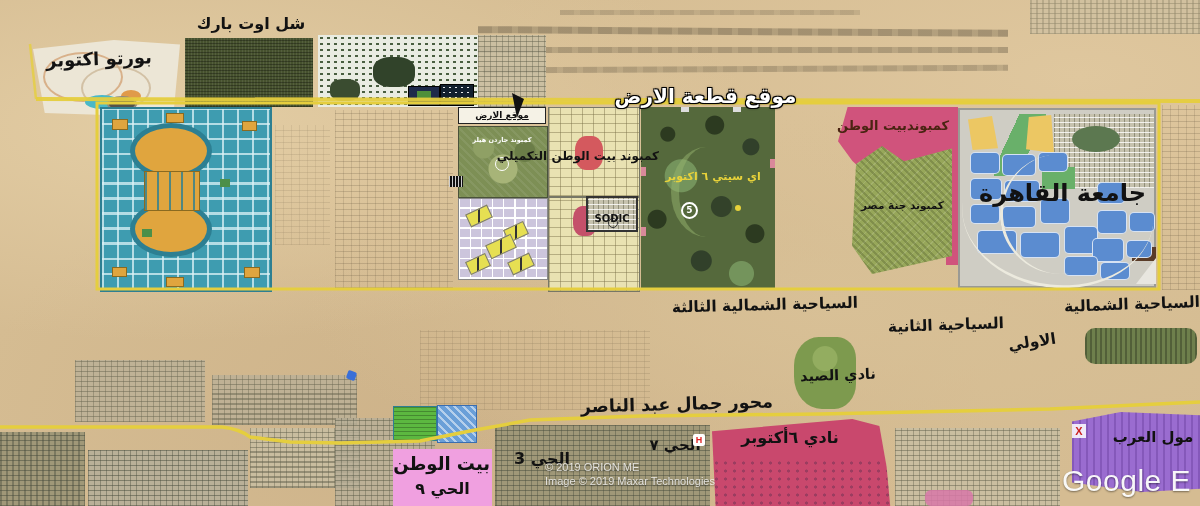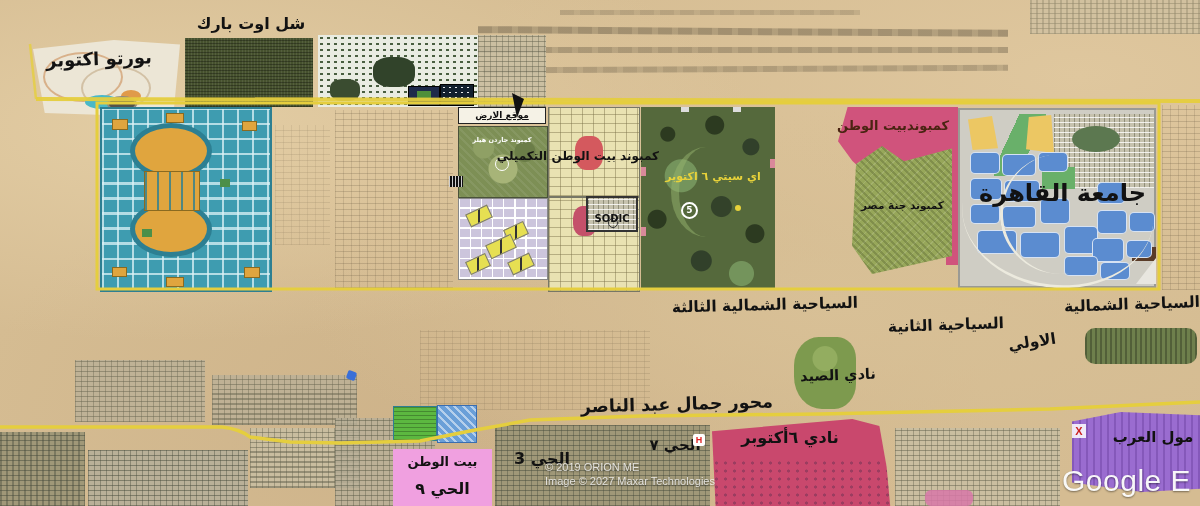--- a/index.html
+++ b/index.html
@@ -231,35 +231,37 @@
 
   <svg class="abs" style="left:0;top:0;width:1200px;height:506px;z-index:20;pointer-events:none;" viewBox="0 0 1200 506">
     <path d="M36 99 L1200 101" stroke="#e5ce3e" stroke-width="4" fill="none" opacity=".95"></path>
     <path d="M36 99 L30 44" stroke="#e5ce3e" stroke-width="2.5" fill="none" opacity=".8"></path>
     <rect x="97" y="103" width="1062" height="186" stroke="#e5ce3e" stroke-width="3" fill="none"></rect>
     <path d="M0 427 L222 427 Q240 429 250 437 L290 442 L340 443 L420 441 L470 431 L530 420 L640 416 L820 414 L1050 409 L1200 402" stroke="#e5ce3e" stroke-width="3.5" fill="none"></path>
   </svg>
 
   <div class="lbl" style="left:196px;top:16px;width:110px;font-size:16px;">شل اوت بارك</div>
   <div class="lbl" style="left:36px;top:50px;width:126px;font-size:18px;transform:rotate(-2deg);">بورتو اكتوبر</div>
+  <div class="lbl" style="left:598px;top:86px;width:215px;font-size:20px;color:#fff;
+              text-shadow:-1px -1px 0 #000,1px -1px 0 #000,-1px 1px 0 #000,1px 1px 0 #000,0 0 3px #000;">موقع قطعة الارض</div>
   <div class="lbl" style="left:460px;top:137px;width:84px;font-size:6.5px;color:#fff;">كمبوند جاردن هيلز</div>
   <div class="lbl" style="left:581px;top:150px;width:78px;font-size:12px;">كمبوند بيت الوطن التكميلي</div>
   <div class="lbl" style="left:653px;top:171px;width:120px;font-size:11px;color:#e8d23a;">اي سيتي ٦ اكتوبر</div>
   <div class="lbl" style="left:834px;top:119px;width:118px;font-size:13px;color:#4a2412;">كمبوندبيت الوطن</div>
   <div class="lbl" style="left:854px;top:200px;width:97px;font-size:10.5px;">كمبوند جنة مصر</div>
   <div class="lbl" style="left:984px;top:181px;width:162px;font-size:24px;">جامعة القاهرة</div>
   <div class="lbl" style="left:676px;top:297px;width:182px;font-size:15.5px;transform:rotate(-1.5deg);">السياحية الشمالية الثالثة</div>
   <div class="lbl" style="left:890px;top:317px;width:114px;font-size:15.5px;transform:rotate(-2deg);">السياحية الثانية</div>
   <div class="lbl" style="left:1082px;top:296px;width:118px;font-size:15.5px;transform:rotate(-2deg);">السياحية الشمالية</div>
   <div class="lbl" style="left:1006px;top:334px;width:52px;font-size:15.5px;transform:rotate(-8deg);">الاولي</div>
   <div class="lbl" style="left:792px;top:368px;width:92px;font-size:14.5px;transform:rotate(-2deg);">نادي الصيد</div>
   <div class="lbl" style="left:562px;top:395px;width:230px;font-size:17.5px;transform:rotate(-1.5deg);">محور جمال عبد الناصر</div>
   <div class="lbl" style="left:730px;top:430px;width:120px;font-size:16px;">نادي ٦أكتوبر</div>
   <div class="lbl" style="left:1106px;top:430px;width:94px;font-size:15px;">مول العرب</div>
-  <div class="lbl" style="left:395px;top:455px;width:95px;font-size:13px;z-index:40;">بيت الوطن</div>
+  <div class="lbl" style="left:395px;top:455px;width:95px;font-size:18px;z-index:40;">بيت الوطن</div>
   <div class="lbl" style="left:395px;top:481px;width:95px;font-size:16px;z-index:40;">الحي ٩</div>
   <div class="lbl" style="left:504px;top:451px;width:76px;font-size:16px;">الحي 3</div>
   <div class="lbl" style="left:645px;top:438px;width:60px;font-size:15px;">الحي ٧</div>
 
   <div class="wm" style="left:545px;top:461px;width:290px;font-size:11px;">© 2019 ORION ME</div>
-  <div class="wm" style="left:545px;top:475px;width:290px;font-size:11px;">Image © 2027 Maxar Technologies</div>
+  <div class="wm" style="left:545px;top:475px;width:290px;font-size:11px;">Image © 2019 Maxar Technologies</div>
   <div class="wm" style="left:1062px;top:464px;width:150px;font-size:30px;color:rgba(255,255,255,.95);letter-spacing:.5px;text-align:left;">Google E</div>
 </div>
 
 </body></html>

